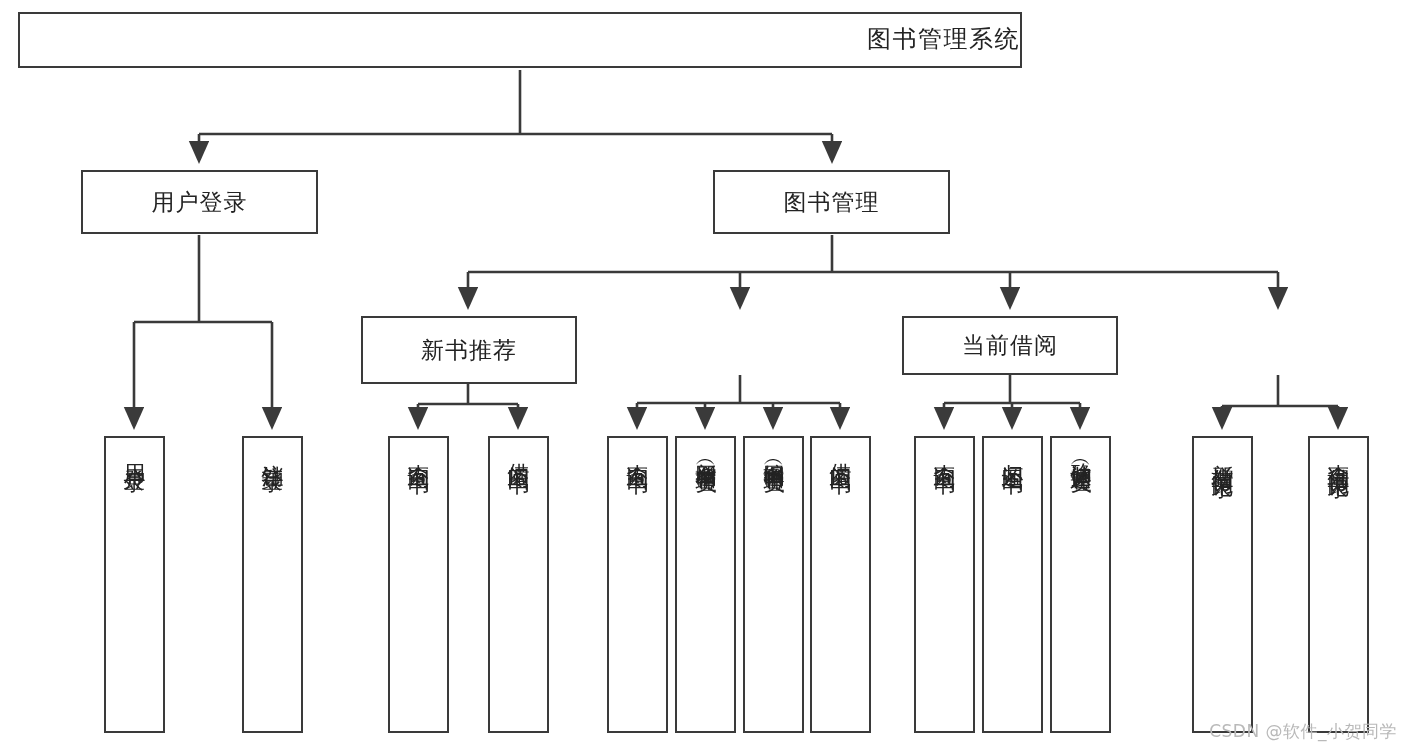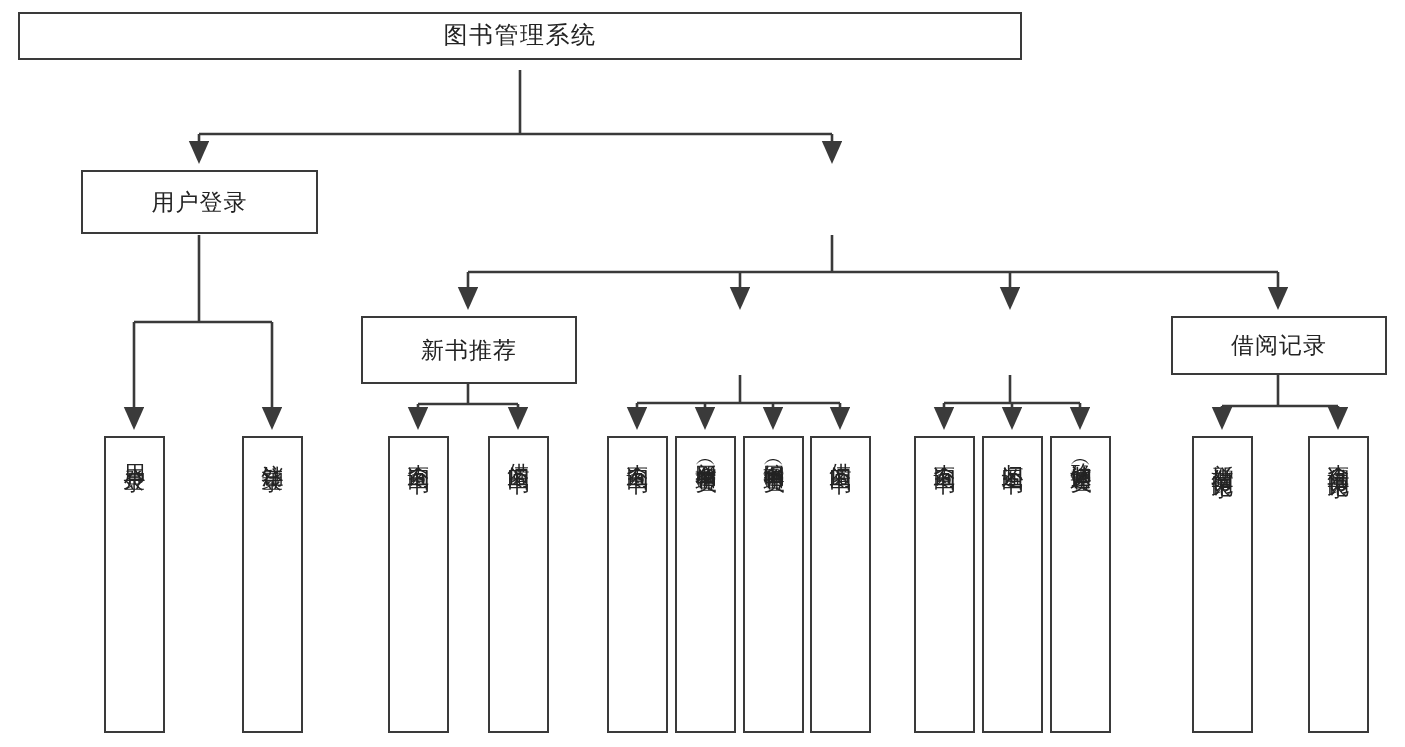--- a/index.html
+++ b/index.html
@@ -129,38 +129,41 @@
       <path d="M1012,403 L1012,426" marker-end="url(#arrowhead)"></path>
       <path d="M1080,403 L1080,426" marker-end="url(#arrowhead)"></path>
 
       <path d="M1278,375 L1278,406"></path>
       <path d="M1222,406 L1338,406"></path>
       <path d="M1222,406 L1222,426" marker-end="url(#arrowhead)"></path>
       <path d="M1338,406 L1338,426" marker-end="url(#arrowhead)"></path>
     </g>
   </svg>
 
-  <div class="node root horiz" style="left:18px; top:12px; width:1004px; height:48px;">
+  <div class="node root horiz" style="left:18px; top:12px; width:1004px; height:56px;justify-content:flex-end;">
     <span class="node-label">图书管理系统</span>
   </div>
 
   <div class="node horiz" style="left:81px; top:170px; width:237px; height:64px;">
     <span class="node-label">用户登录</span>
   </div>
 
+  <div class="node horiz" style="left:713px; top:170px; width:237px; height:64px;">
+    <span class="node-label">图书管理</span>
+  </div>
 
   <div class="node horiz" style="left:361px; top:316px; width:216px; height:68px;">
     <span class="node-label">新书推荐</span>
   </div>
 
 
-
-  <div class="node horiz" style="left:1171px; top:316px; width:216px; height:59px;">
-    <span class="node-label">借阅记录</span>
-  </div>
+  <div class="node horiz" style="left:902px; top:316px; width:216px; height:59px;">
+    <span class="node-label">当前借阅</span>
+  </div>
+
 
   <div class="node vert" style="left:104px; top:436px; width:61px; height:297px;">
     <span class="node-label">用户登录</span>
   </div>
 
   <div class="node vert" style="left:242px; top:436px; width:61px; height:297px;">
     <span class="node-label">注销登录</span>
   </div>
 
   <div class="node vert" style="left:388px; top:436px; width:61px; height:297px;">
@@ -200,13 +203,14 @@
   </div>
 
   <div class="node vert" style="left:1192px; top:436px; width:61px; height:297px;">
     <span class="node-label">新增借阅记录</span>
   </div>
 
   <div class="node vert" style="left:1308px; top:436px; width:61px; height:297px;">
     <span class="node-label">查询借阅记录</span>
   </div>
 
+  <div id="watermark">CSDN @软件_小贺同学</div>
 </div>
 
 </body></html>

